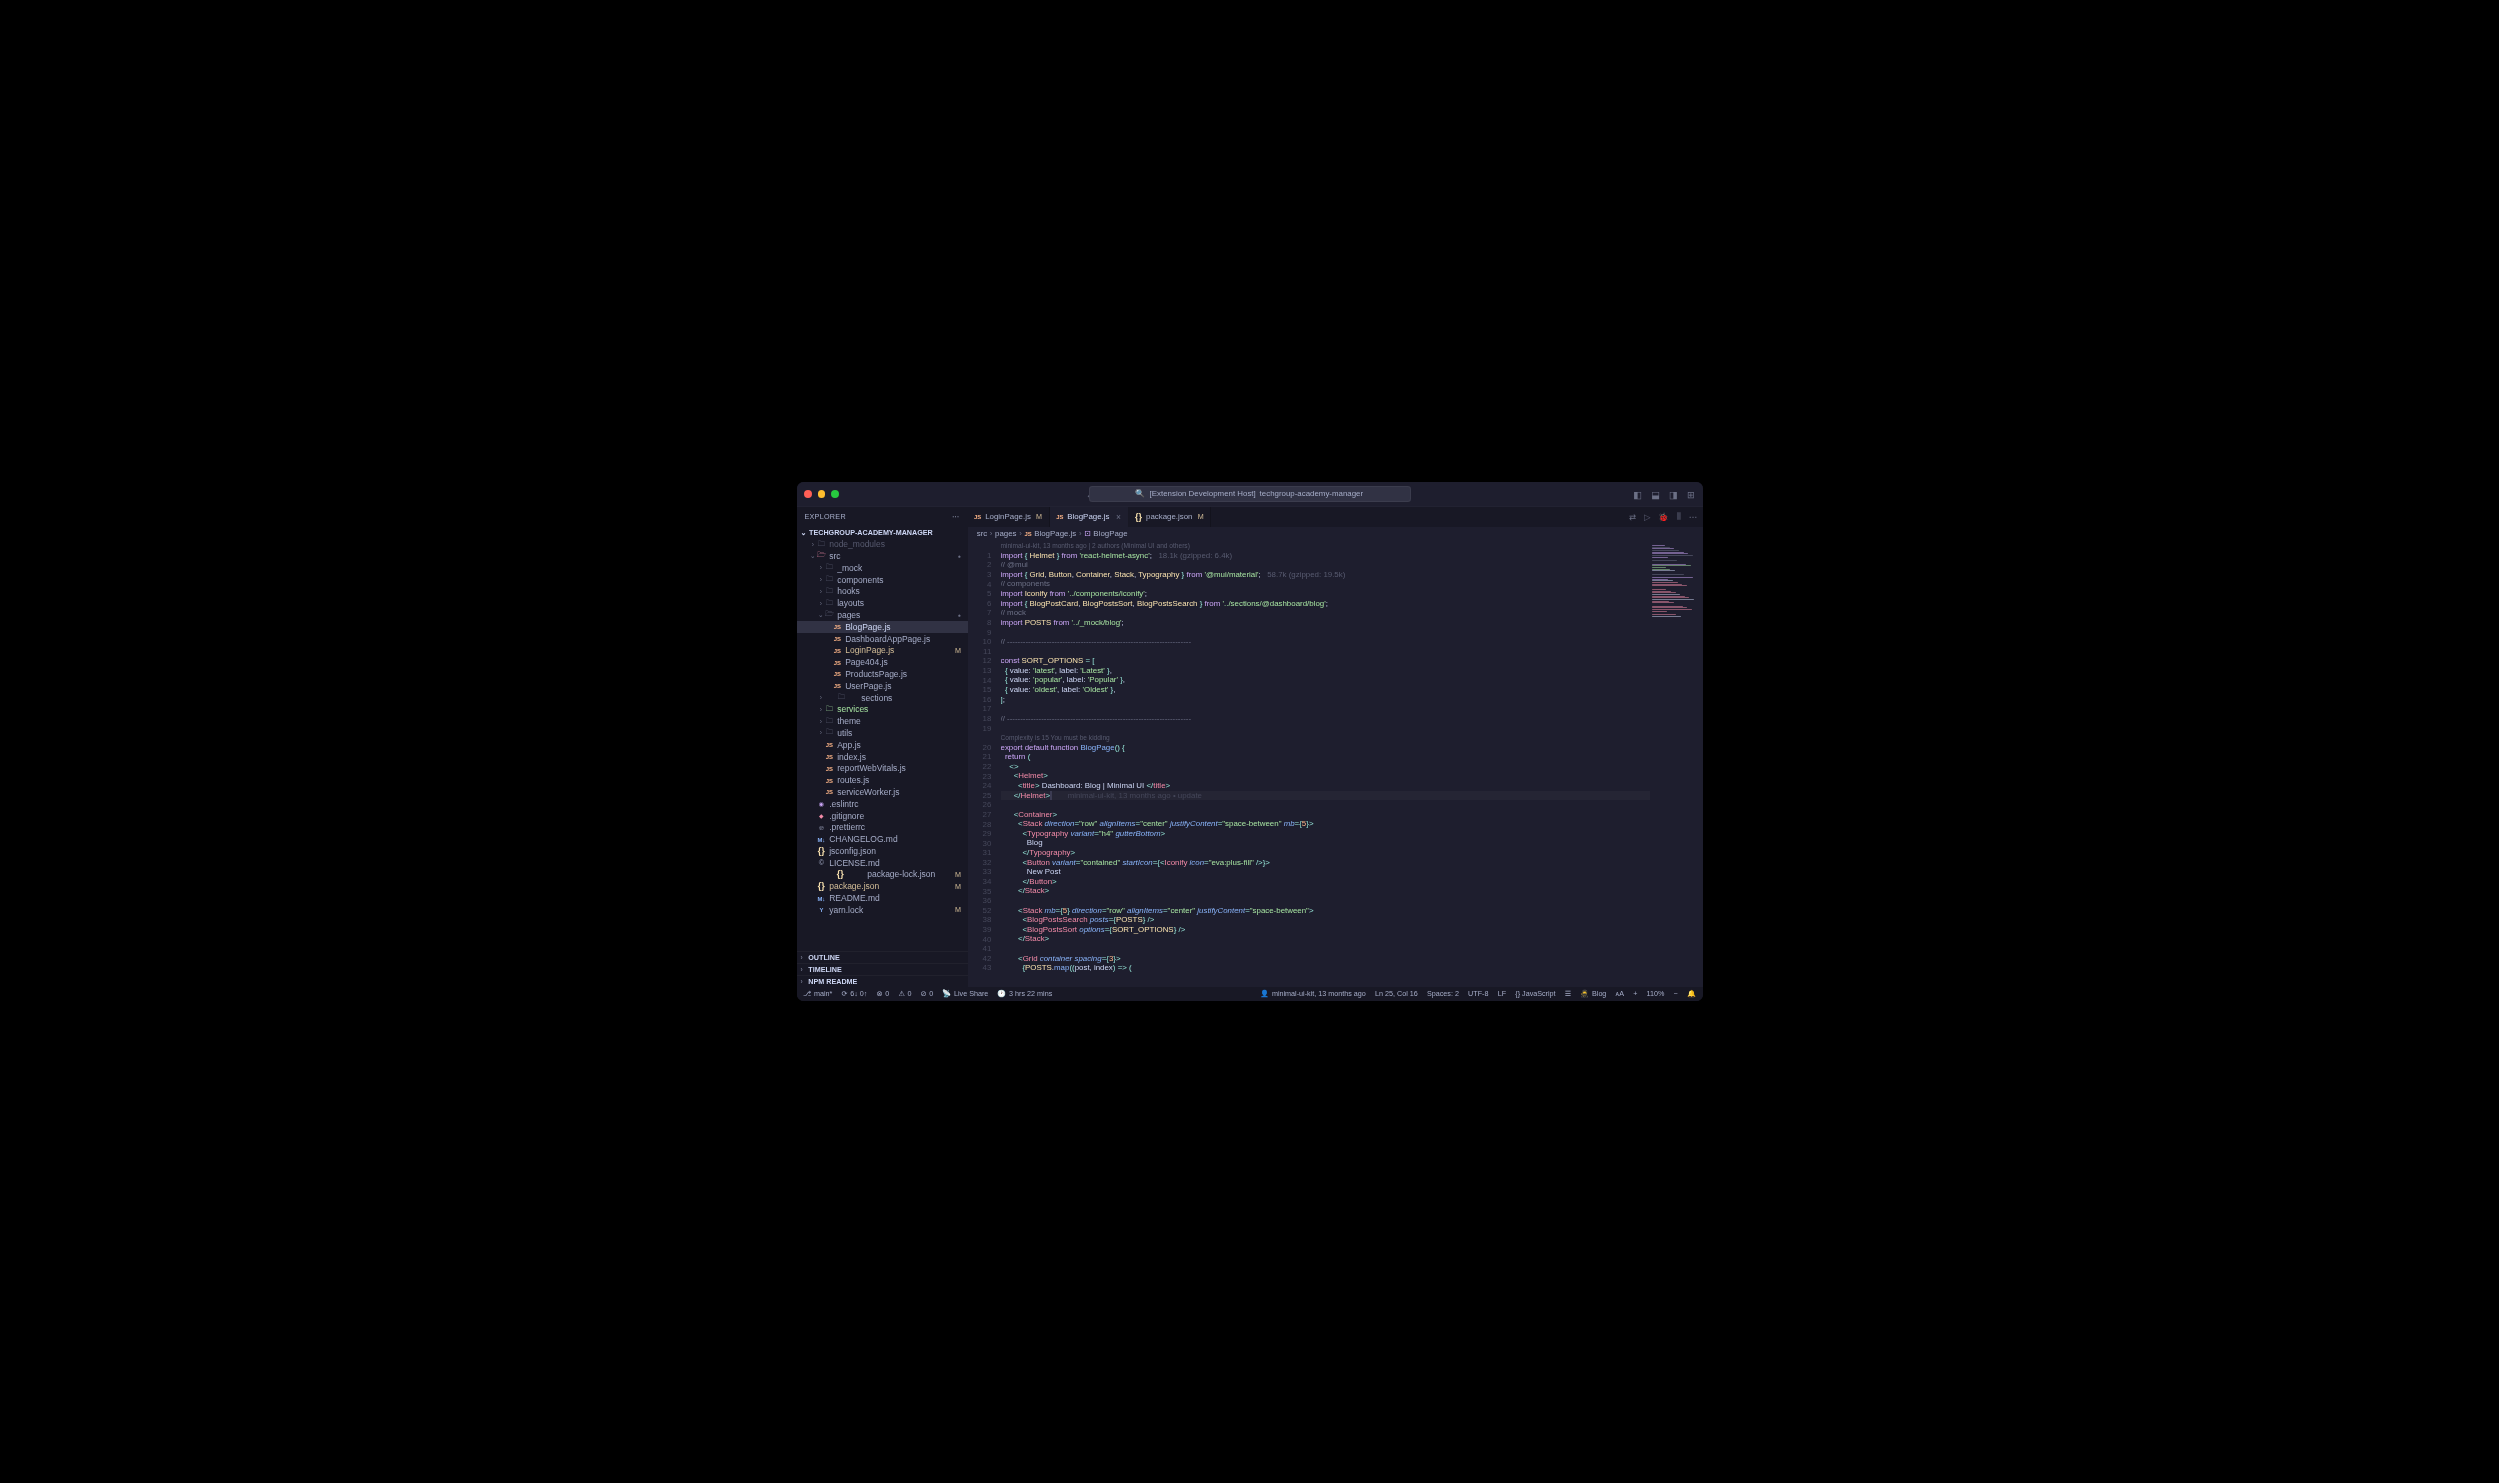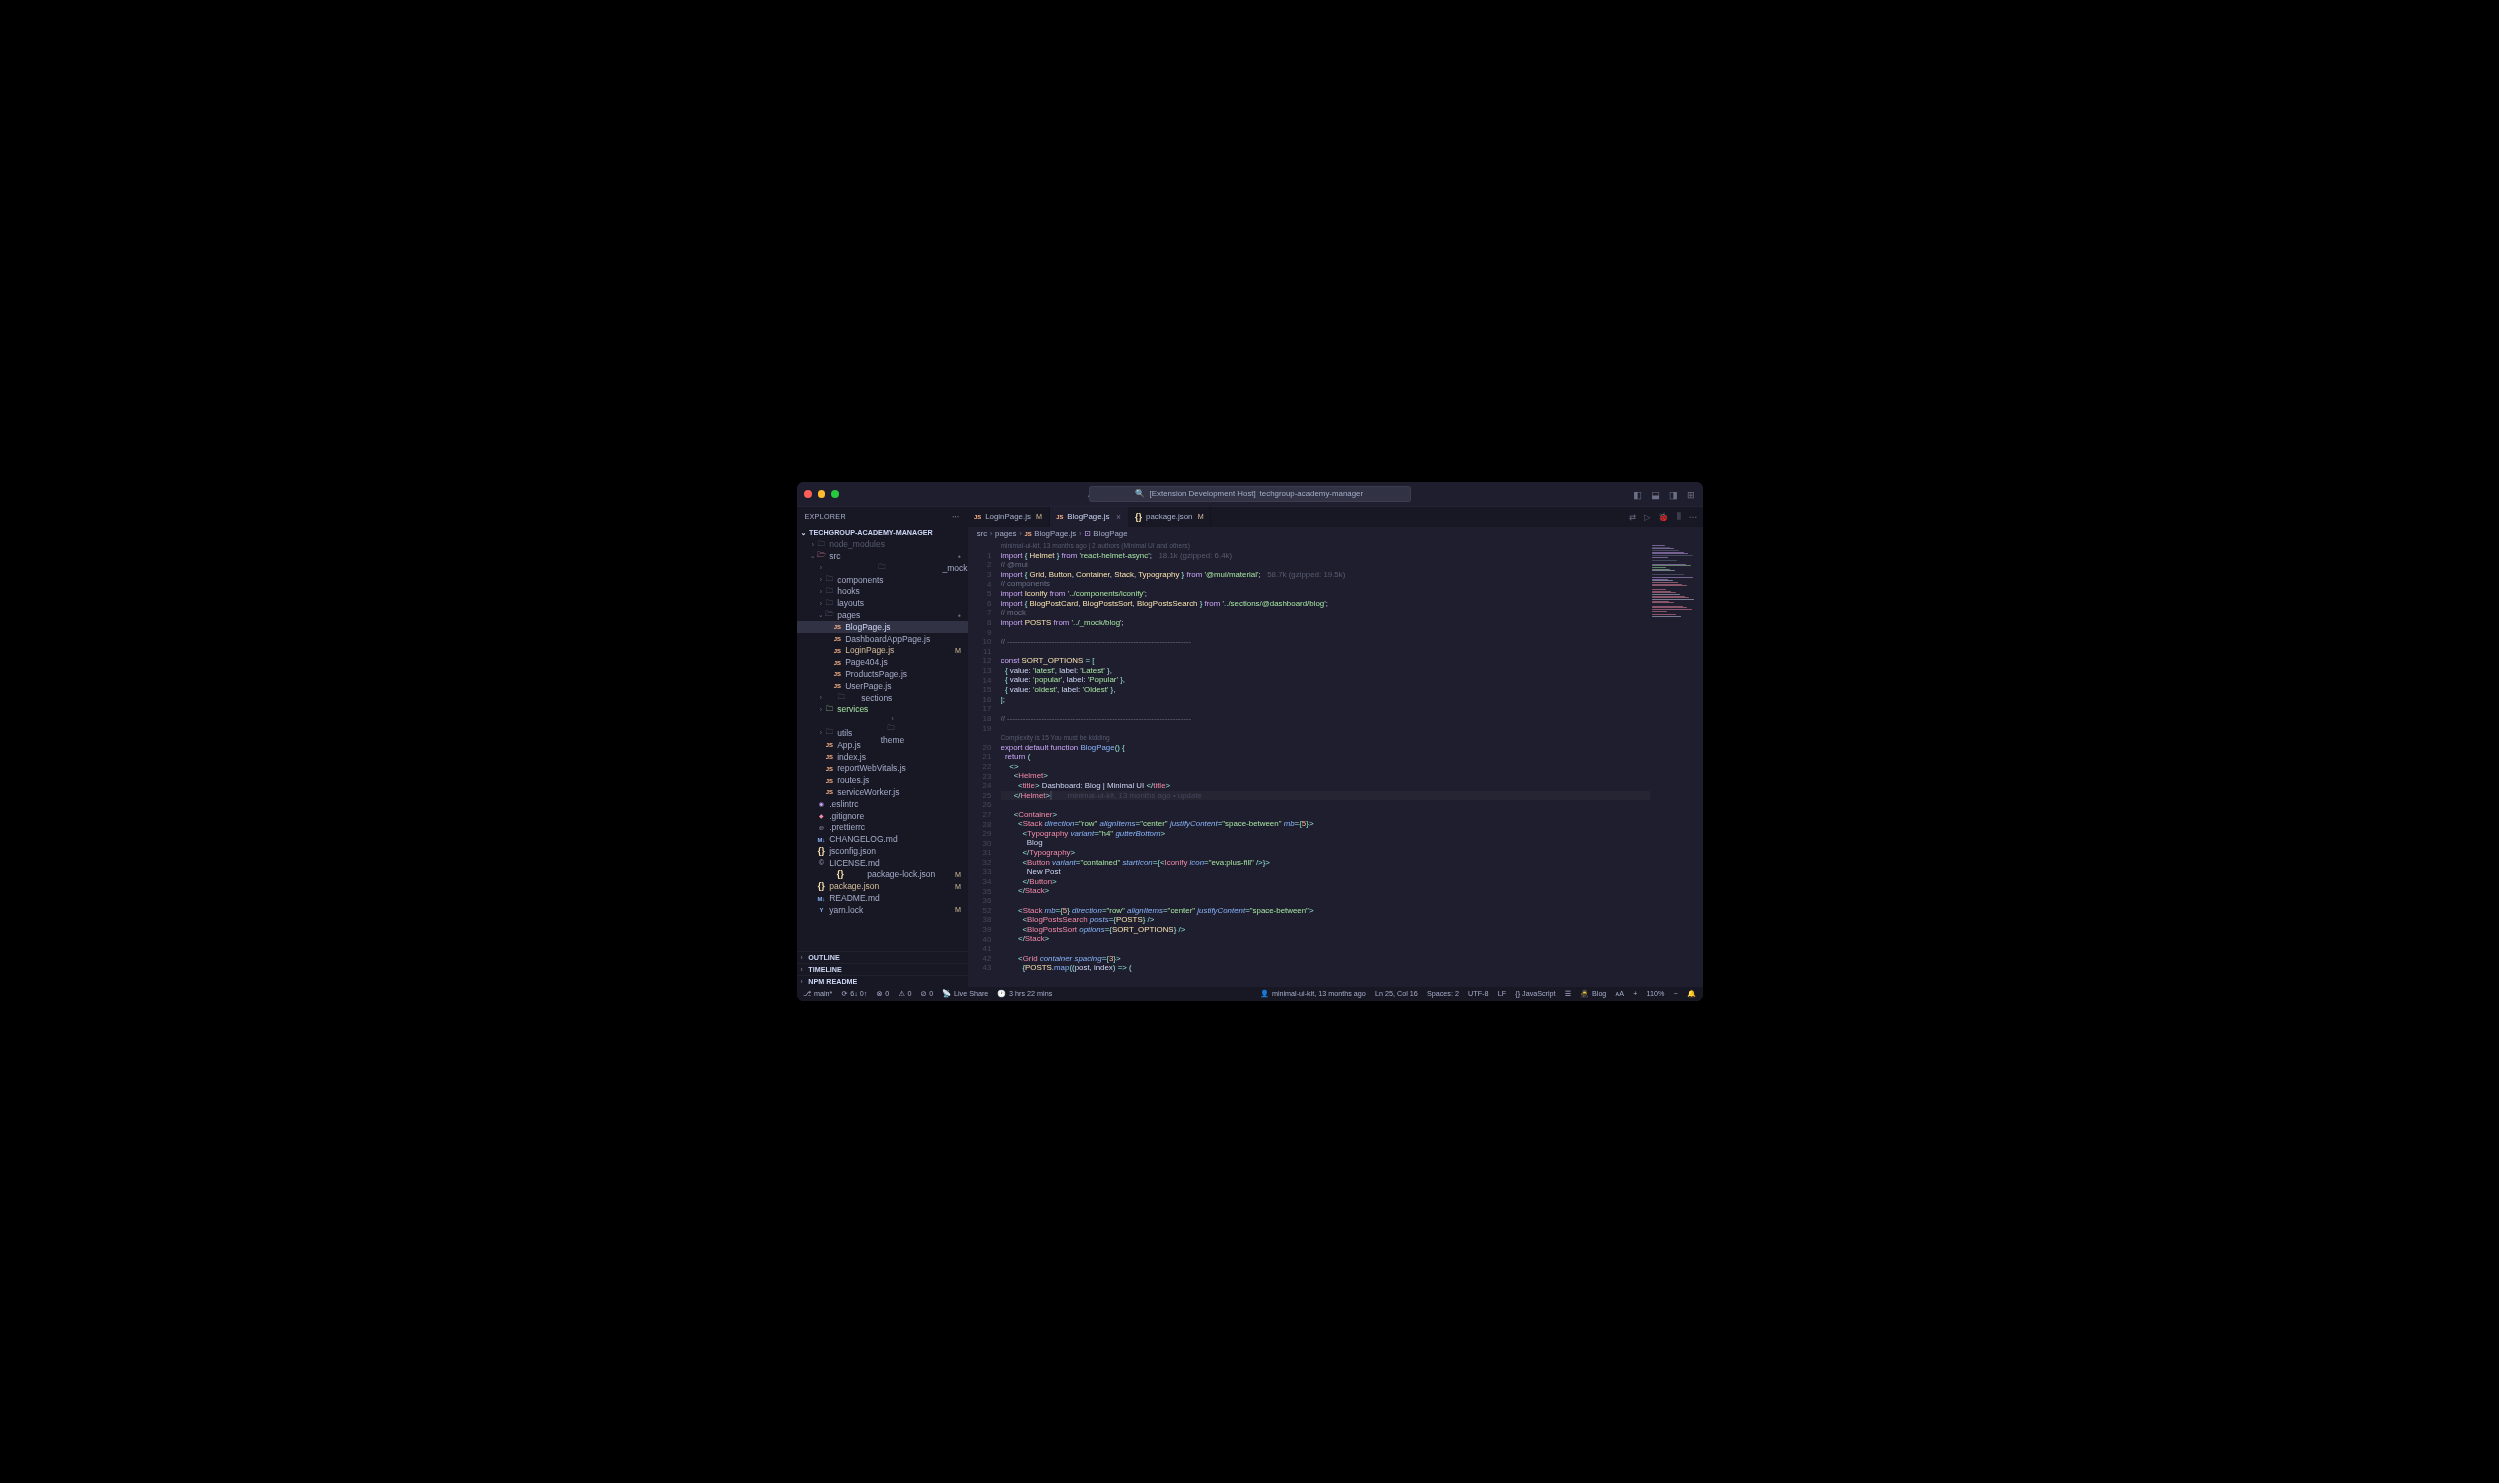--- a/index.html
+++ b/index.html
@@ -117,21 +117,21 @@
             <span class="chev">›</span>
             <span class="ficon ic-folder"></span>
             <span style="">node_modules</span>
           </div>
           <div class="tree-item" style="padding-left: 13px;">
             <span class="chev">⌄</span>
             <span class="ficon ic-folder-src"></span>
             <span style="">src</span>
             <span class="moddot">●</span>
           </div>
-          <div class="tree-item" style="padding-left: 21px; justify-content: space-between;">
+          <div class="tree-item" style="padding-left: 21px;">
             <span class="chev">›</span>
             <span class="ficon ic-folder"></span>
             <span style="">_mock</span>
           </div>
           <div class="tree-item" style="padding-left: 21px;">
             <span class="chev">›</span>
             <span class="ficon ic-folder"></span>
             <span style="">components</span>
           </div>
           <div class="tree-item" style="padding-left: 21px;">
@@ -184,21 +184,21 @@
           <div class="tree-item" style="padding-left: 21px; gap: 12px;">
             <span class="chev">›</span>
             <span class="ficon ic-folder"></span>
             <span style="">sections</span>
           </div>
           <div class="tree-item" style="padding-left: 21px;">
             <span class="chev">›</span>
             <span class="ficon ic-folder-g"></span>
             <span style="color:#a6e3a1">services</span>
           </div>
-          <div class="tree-item" style="padding-left: 21px; flex-direction: column;">
+          <div class="tree-item" style="padding-left: 21px;">
             <span class="chev">›</span>
             <span class="ficon ic-folder"></span>
             <span style="">theme</span>
           </div>
           <div class="tree-item" style="padding-left: 21px;">
             <span class="chev">›</span>
             <span class="ficon ic-folder"></span>
             <span style="">utils</span>
           </div>
           <div class="tree-item" style="padding-left: 21px;">

